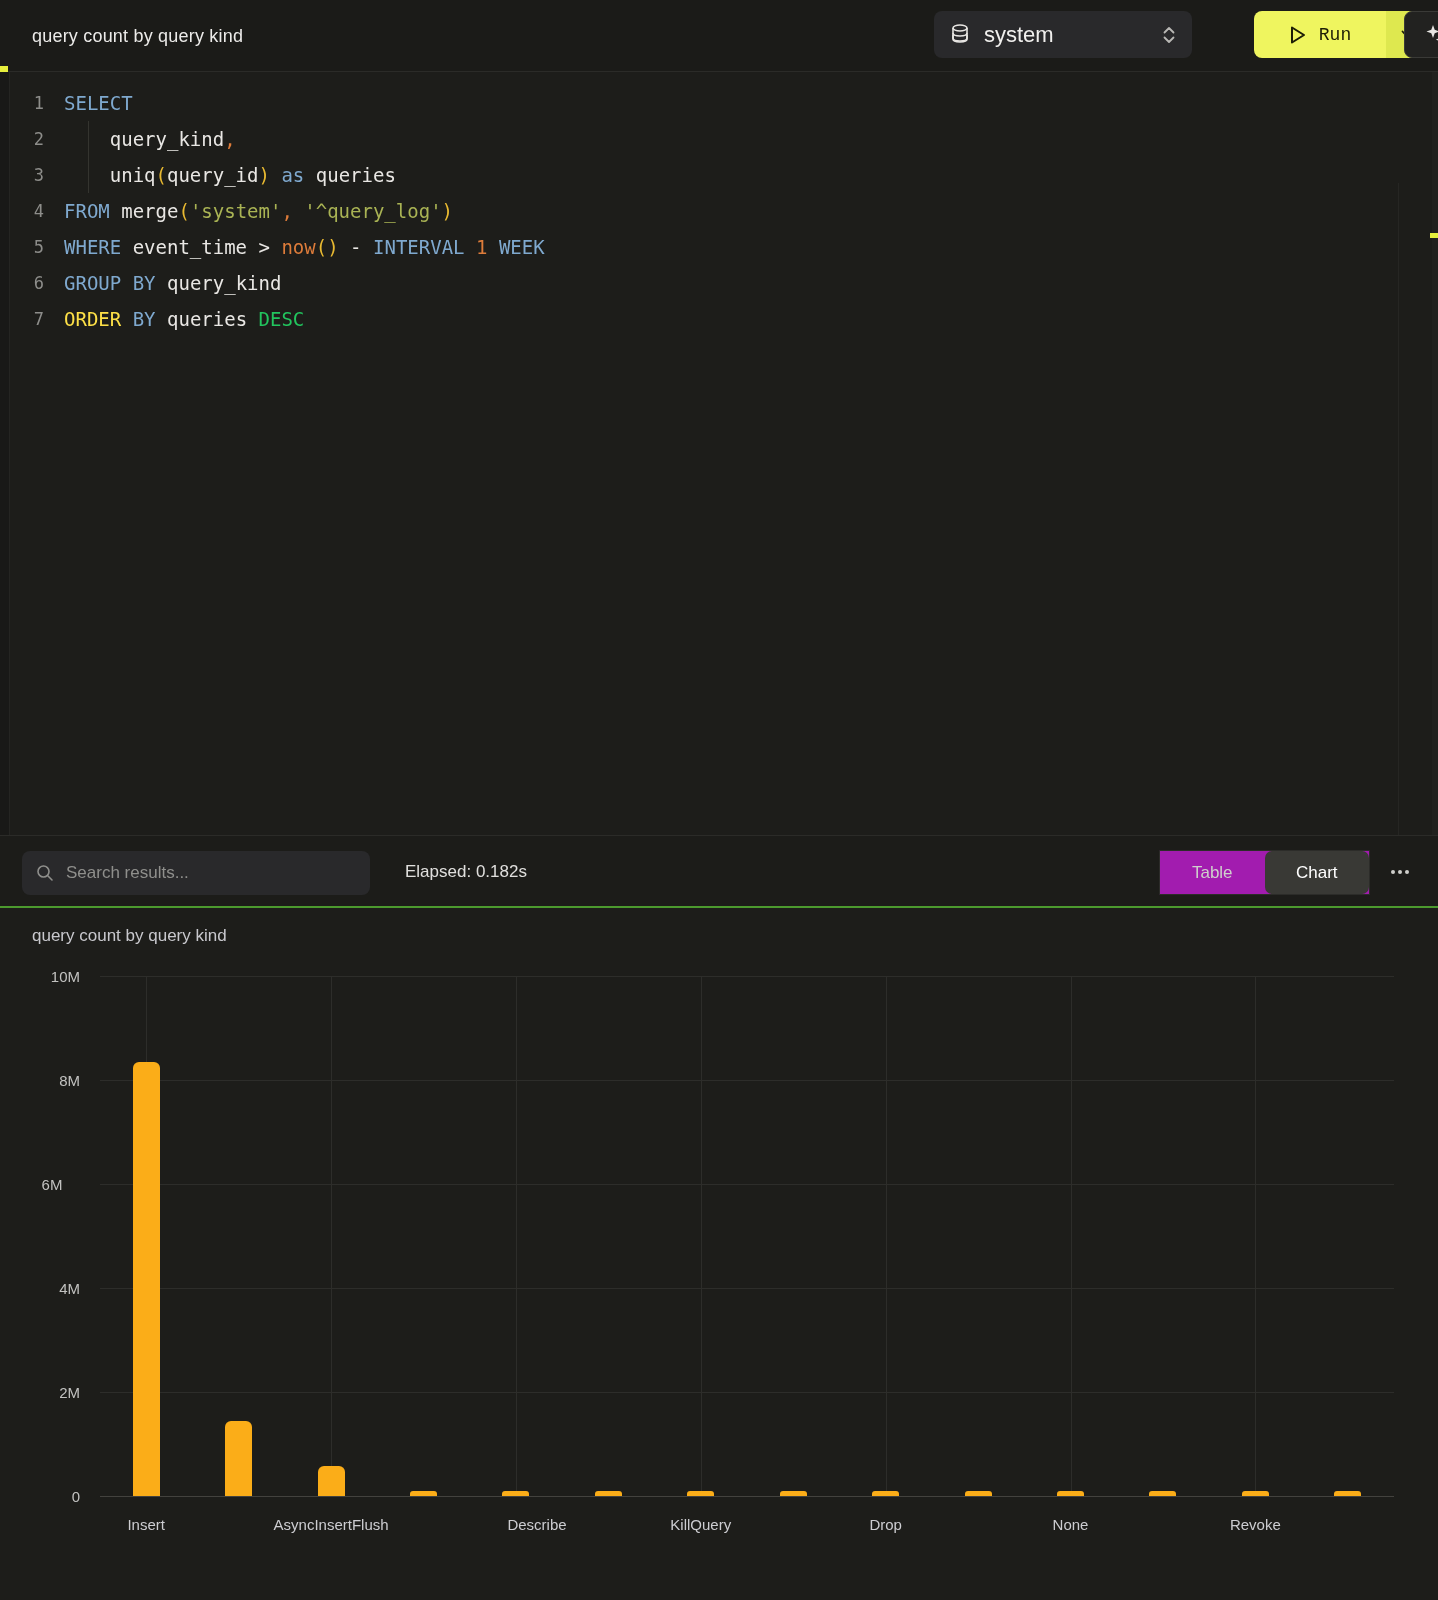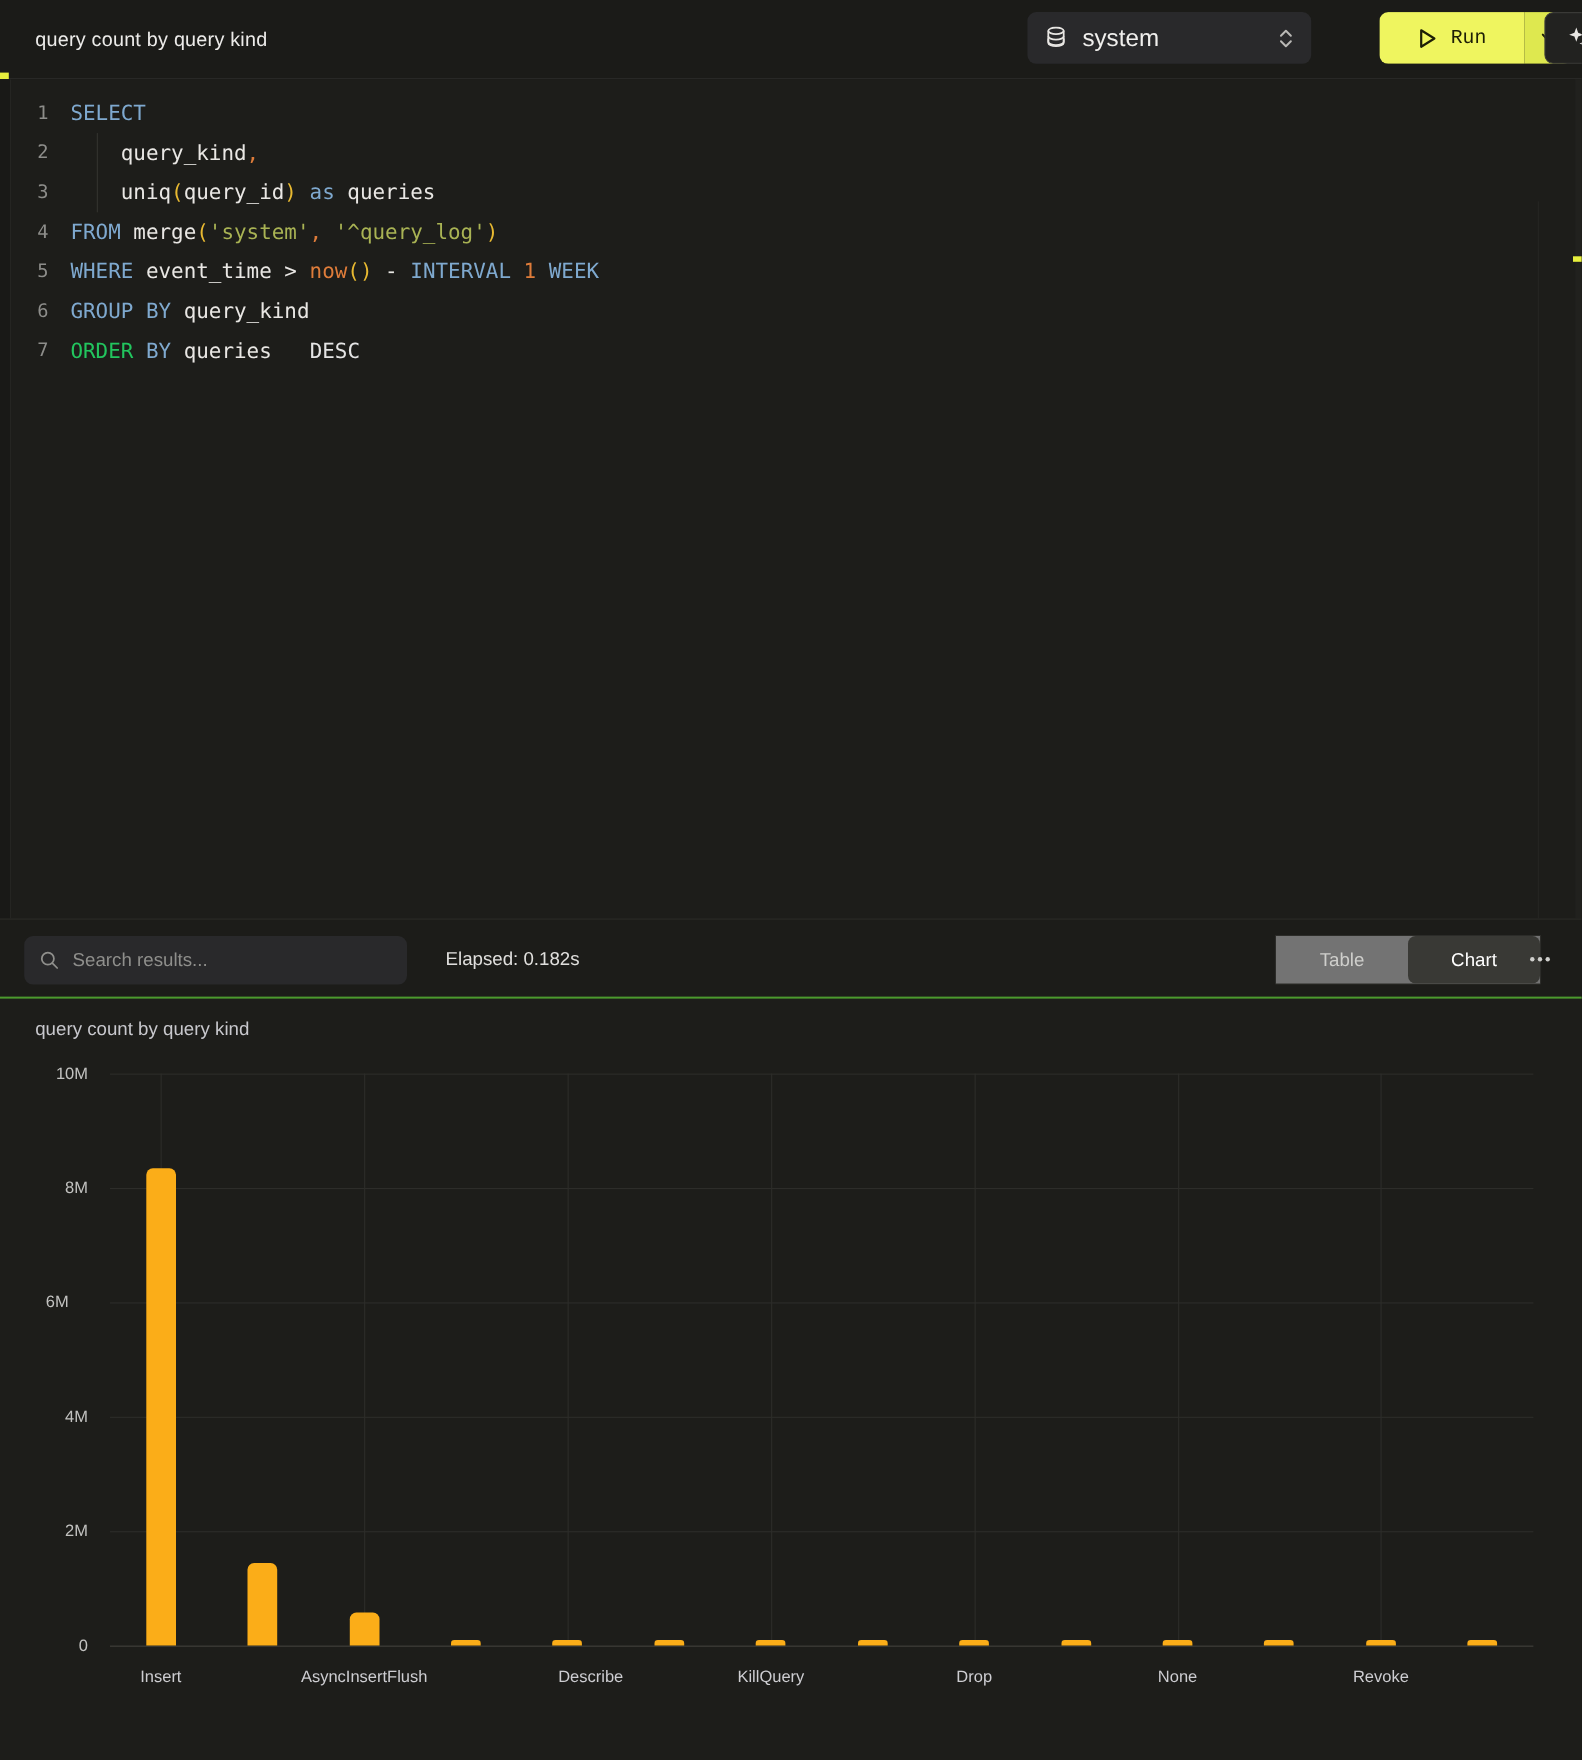--- a/index.html
+++ b/index.html
@@ -30,21 +30,21 @@
   .ruler-mark { position:absolute; left:1430px; top:161px; width:8px; height:5px; background:#e7ef3d; }
 
   
   .results-bar { position:absolute; left:0; top:835px; width:1438px; height:71px; background:#1c1c19; border-top:1px solid #2b2b28; }
   .search-box { position:absolute; left:22px; top:15px; width:348px; height:44px; background:#29292b; border-radius:8px; display:flex; align-items:center; padding:0 14px; gap:12px; }
   .search-box input { background:transparent; border:none; outline:none; color:#d8d7d5; font-size:17px; font-family:"Liberation Sans", sans-serif; width:100%; }
   .search-box input::placeholder { color:#8f8f8c; }
   .stat { position:absolute; top:0; height:71px; display:flex; align-items:center; font-size:17px; color:#e0dfdd; }
   .stat-elapsed { left:405px; }
   .stat-read { left:588px; }
-  .view-toggle { position:absolute; left:1159px; top:14px; width:242px; height:45px; background:#737373; border:1px solid #2c2c29; border-radius:1px; display:flex; overflow:hidden; }
+  .view-toggle { position:absolute; left:1159px; top:14px; width:211px; height:45px; background:#a21caf; border:1px solid #2c2c29; border-radius:1px; display:flex; overflow:hidden; }
   .toggle-opt { flex:1; display:flex; align-items:center; justify-content:center; font-size:17px; color:#cfcfcc; cursor:pointer; }
   .toggle-opt.active { background:#393935; color:#ffffff; border-radius:7px; }
   .more-btn { position:absolute; left:1383px; top:22px; width:34px; height:28px; display:flex; align-items:center; justify-content:center; gap:3px; cursor:pointer; }
   .more-btn .dot { width:4px; height:4px; border-radius:50%; background:#cfcfcc; }
   .green-divider { position:absolute; left:0; top:906px; width:1438px; height:2px; }
 
   
   .chart-panel { position:absolute; left:0; top:908px; width:1438px; height:692px; background:#1d1d1a; }
   .chart-title { position:absolute; left:32px; top:18px; font-size:17px; color:#c8c8cd; }
   .gridline-h { position:absolute; height:1px; background:#2d2d2a; }
@@ -135,21 +135,21 @@
       <div class="code-line" style="top: 157px;">
         <span class="line-no">5</span>
         <span class="code-text"><span style="color: rgb(127, 169, 207);">WHERE</span><span style="color: rgb(233, 231, 228);"> </span><span style="color: rgb(233, 231, 228);">event_time</span><span style="color: rgb(233, 231, 228);"> </span><span style="color: rgb(233, 231, 228);">&gt;</span><span style="color: rgb(233, 231, 228);"> </span><span style="color: rgb(222, 124, 58);">now</span><span style="color: rgb(232, 185, 49);">(</span><span style="color: rgb(232, 185, 49);">)</span><span style="color: rgb(233, 231, 228);"> </span><span style="color: rgb(233, 231, 228);">-</span><span style="color: rgb(233, 231, 228);"> </span><span style="color: rgb(127, 169, 207);">INTERVAL</span><span style="color: rgb(233, 231, 228);"> </span><span style="color: rgb(222, 124, 58);">1</span><span style="color: rgb(233, 231, 228);"> </span><span style="color: rgb(127, 169, 207);">WEEK</span></span>
       </div>
       <div class="code-line" style="top: 193px;">
         <span class="line-no">6</span>
         <span class="code-text"><span style="color: rgb(127, 169, 207);">GROUP</span><span style="color: rgb(233, 231, 228);"> </span><span style="color: rgb(127, 169, 207);">BY</span><span style="color: rgb(233, 231, 228);"> </span><span style="color: rgb(233, 231, 228);">query_kind</span></span>
       </div>
       <div class="code-line" style="top: 229px;">
         <span class="line-no">7</span>
-        <span class="code-text"><span style="color: #22c55e;">ORDER</span><span style="color: rgb(233, 231, 228);"> </span><span style="color: rgb(127, 169, 207);">BY</span><span style="color: rgb(233, 231, 228);"> </span><span style="color: rgb(233, 231, 228);">queries</span><span style="color: rgb(233, 231, 228);"> </span><span style="color: #e5e5e5; margin-left: 23px;">DESC</span></span>
+        <span class="code-text"><span style="color: #fde047;">ORDER</span><span style="color: rgb(233, 231, 228);"> </span><span style="color: rgb(127, 169, 207);">BY</span><span style="color: rgb(233, 231, 228);"> </span><span style="color: rgb(233, 231, 228);">queries</span><span style="color: rgb(233, 231, 228);"> </span><span style="color: #22c55e;">DESC</span></span>
       </div>
     </div>
   <div class="indent-guide"></div>
   <div class="ruler-line"></div>
   <div class="scroll-strip"></div>
   <div class="ruler-mark"></div>
 </div>
 
 <div class="results-bar">
   <div class="search-box">

